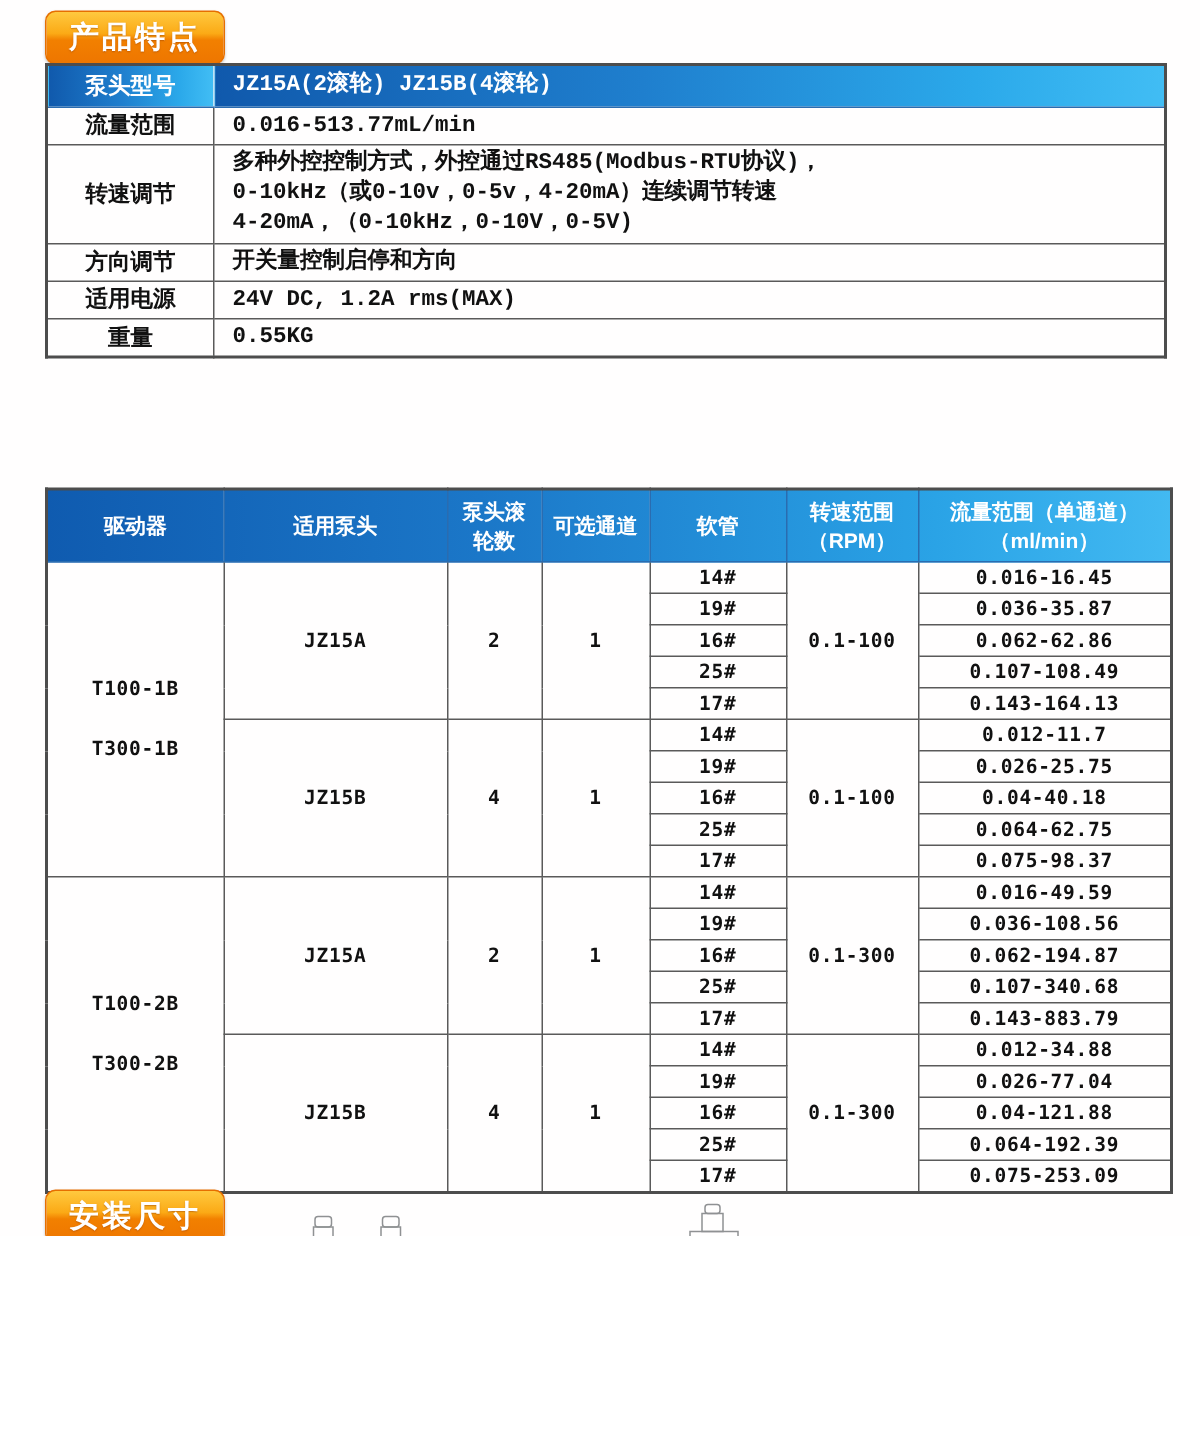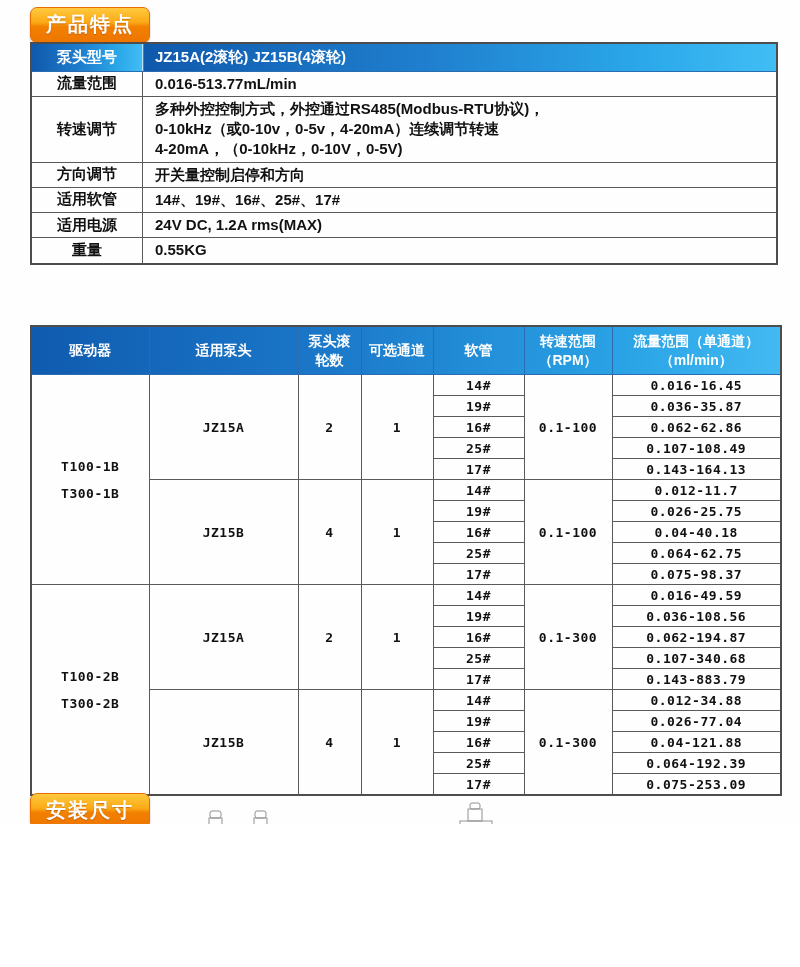--- a/index.html
+++ b/index.html
@@ -17,21 +17,21 @@
   .badge-features{top:7px;}
   .badge-selection{top:292px;}
   .badge-dimensions{top:793px;}
 
   
   table{border-collapse:collapse;}
   .spec-table{position:absolute;left:30px;top:42px;width:748px;table-layout:fixed;
     border:2px solid #4d4d4d;}
   .spec-table td{border:1px solid #5a5a5a;font-size:15px;vertical-align:middle;}
   .spec-label{width:86px;text-align:center;font-weight:bold;padding:2px 12px;}
-  .spec-value{padding:2px 12px;font-weight:bold;white-space:pre-line;line-height:1.35;}
+  .spec-value{padding:2px 12px;font-weight:bold;white-space:pre-line;line-height:1.35;font-family:Liberation Mono, monospace;}
   .spec-row{height:24px;}
   .spec-row-tall{height:62px;}
   .spec-header-row{height:28px;}
   .spec-header-row td{
     background:linear-gradient(90deg,#1059ac 0%,#1f7fce 45%,#2ba9ea 80%,#41bdf4 100%);
     color:#fff;border-color:#2a6cb0;}
   .spec-header-row .spec-label{border-right:1px solid #bfe2f6;}
 
   
   .sel-table{position:absolute;left:30px;top:325px;width:750px;table-layout:fixed;
@@ -39,21 +39,21 @@
   .sel-table th{
     background:linear-gradient(90deg,#0e58ad 0%,#1b77c8 40%,#2aa3e6 78%,#45bcf3 100%);
     color:#fff;font-size:14px;font-weight:bold;height:45px;white-space:pre-line;
     line-height:1.3;border:1px solid #2a6cb0;vertical-align:middle;background-attachment:fixed;}
   .sel-table th + th{border-left:1px solid #cfe8f8;}
   .sel-table td{border:1px solid #5a5a5a;text-align:center;vertical-align:middle;
     height:20px;font-size:13px;font-weight:bold;padding:0 8px;}
   .sel-table td.mono{font-family:"DejaVu Sans Mono","Liberation Mono",monospace;
     font-size:13px;letter-spacing:.5px;}
   .sel-table td.driver{font-family:"DejaVu Sans Mono","Liberation Mono",monospace;
-    white-space:pre-line;line-height:27px;font-size:13px;letter-spacing:.5px;}
+    white-space:pre-line;line-height:40px;font-size:13px;letter-spacing:.5px;}
 
   
   .drawings{position:absolute;left:0;top:800px;width:800px;height:160px;}
   .front-view{position:absolute;left:165px;top:8px;}
   .side-view{position:absolute;left:365px;top:2px;}
   svg{display:block;}
   .cad{stroke:#8f9193;fill:none;stroke-width:1;}
   .cad-thin{stroke:#a9abad;fill:none;stroke-width:.7;}
   .dim-text{fill:#6f7173;font-family:"DejaVu Sans Mono","Liberation Mono",monospace;
     font-size:8px;}
@@ -77,24 +77,20 @@
     </tr>
     <tr class="spec-row-tall">
       <td class="spec-label">转速调节</td>
       <td class="spec-value">多种外控控制方式，外控通过RS485(Modbus-RTU协议)，
  0-10kHz（或0-10v，0-5v，4-20mA）连续调节转速
 4-20mA，（0-10kHz，0-10V，0-5V)</td>
     </tr>
     <tr class="spec-row">
       <td class="spec-label">方向调节</td>
       <td class="spec-value">开关量控制启停和方向</td>
-    </tr>
-    <tr class="spec-row">
-      <td class="spec-label">适用软管</td>
-      <td class="spec-value">14#、19#、16#、25#、17#</td>
     </tr>
     <tr class="spec-row">
       <td class="spec-label">适用电源</td>
       <td class="spec-value">24V DC, 1.2A rms(MAX)</td>
     </tr>
     <tr class="spec-row">
       <td class="spec-label">重量</td>
       <td class="spec-value">0.55KG</td>
     </tr>
   </tbody>

